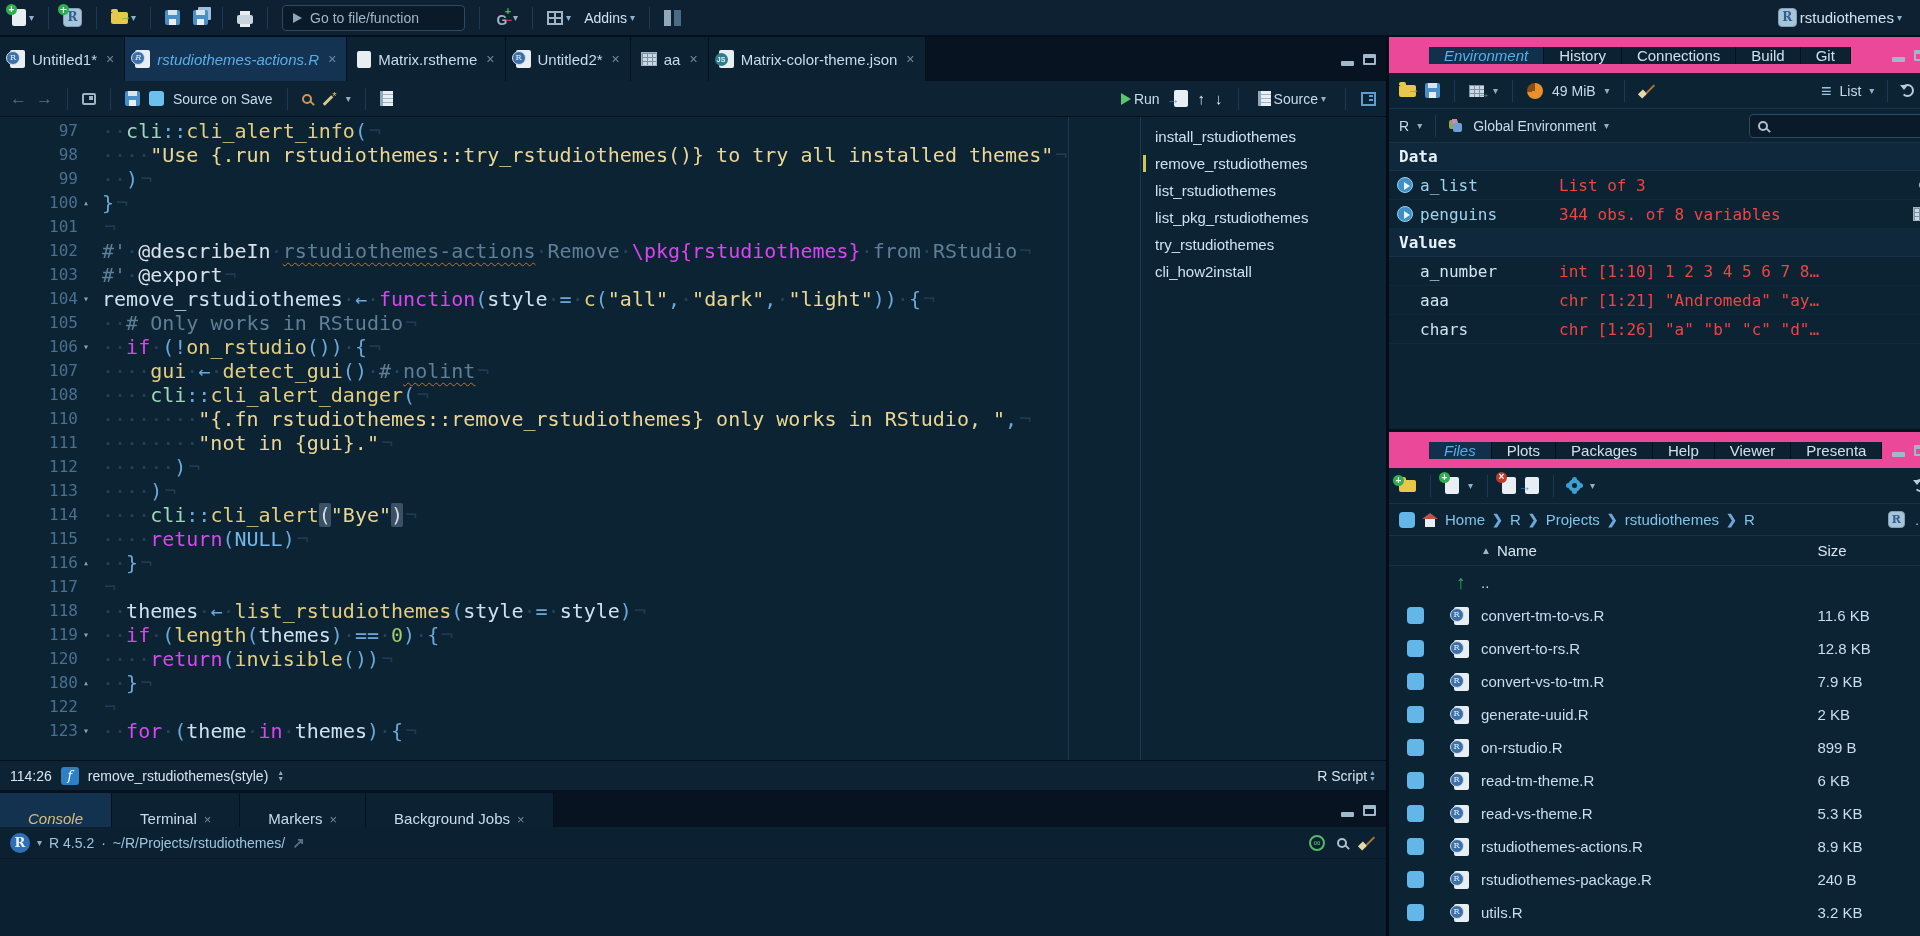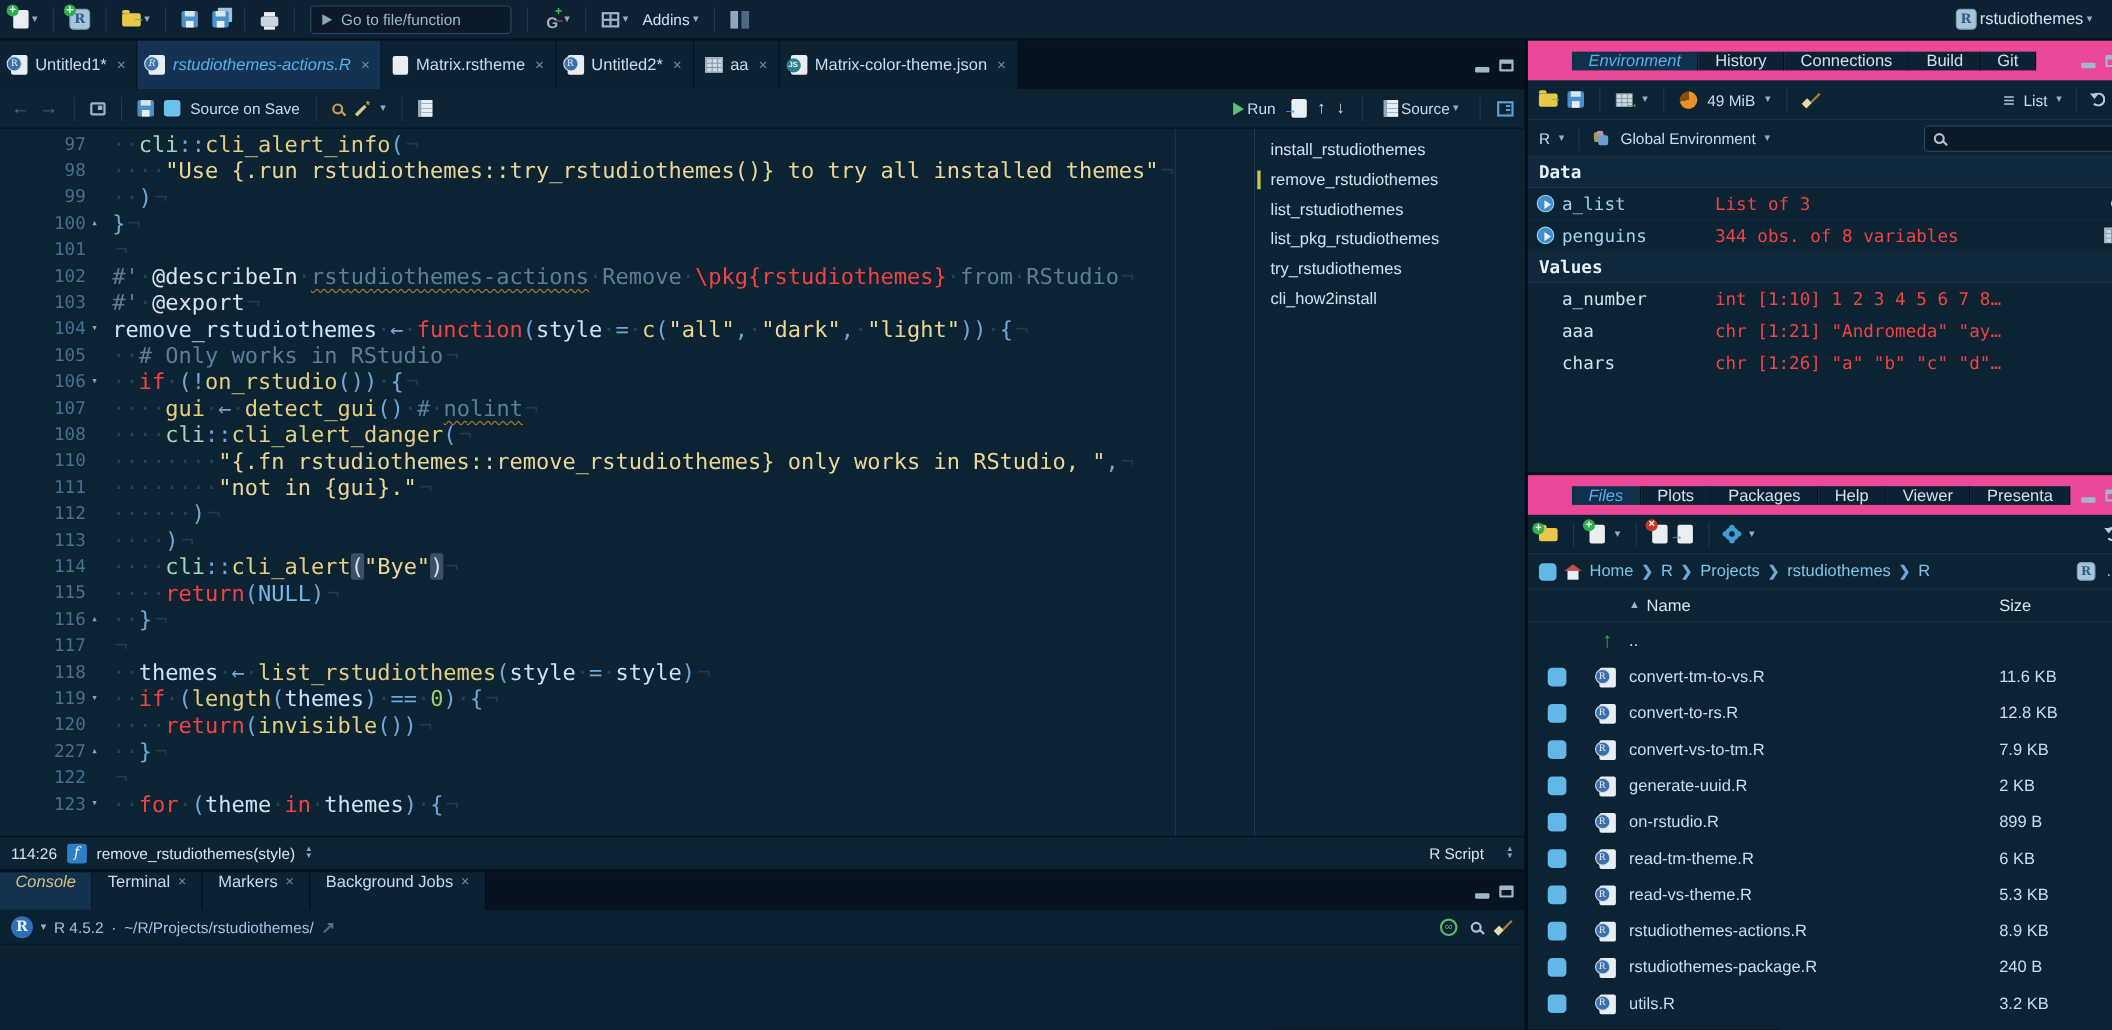--- a/index.html
+++ b/index.html
@@ -134,37 +134,37 @@
   .etb-right { margin-left:auto; display:flex; align-items:center; gap:10px; }
   .ebody { flex:1; display:flex; min-height:0; position:relative; }
   .code { width:1140px; position:relative; overflow:hidden; padding-top:2px; flex:none; }
   .pmargin { position:absolute; left:1068px; top:0; bottom:0; width:1px; background:#1a3850; }
   .line { display:flex; height:24px; line-height:24px; font-family:"DejaVu Sans Mono", monospace;
     font-size:20px; white-space:pre; }
   .gut { width:78px; text-align:right; color:#49708f; font-size:16px; flex:none; }
   .fold { width:16px; color:#8ea5b8; font-size:10px; text-align:center; flex:none; }
   .ltxt { padding-left:8px; }
   .tk-ws { color:#23425c; } .tk-eol { color:#1f3b53; margin-left:2px; }
-  .tk-ns { color:#9ed8b8; } .tk-fn { color:#e3cf7f; } .tk-kw { color:#ef4444; }
+  .tk-ns { color:#9ed8b8; } .tk-fn { color:#e3cf7f; } .tk-kw { color:#d946ef; }
   .tk-op { color:#6ea8d8; } .tk-str { color:#ead795; } .tk-cm { color:#5f7e97; }
   .tk-cmsq { color:#5f7e97; text-decoration:underline wavy #b8762e; text-underline-offset:4px; text-decoration-thickness:1px; }
   .tk-rx { color:#d8e2ec; } .tk-var { color:#cfe2f2; } .tk-num { color:#9ecf6a; }
   .tk-nul { color:#74b8e8; } .tk-brk { color:#d5dfe8; background:#3c5166; border-radius:2px; }
   .outline { flex:1; border-left:1px solid #1c3a52; padding-top:6px; background:#0c2334; }
   .outline-item { height:27px; line-height:27px; padding:0 14px; color:#cfe2f2; font-size:15px; position:relative;
     white-space:nowrap; overflow:hidden; }
   .outline-item.active::before { content:""; position:absolute; left:2px; top:5px; bottom:5px; width:3px; background:#c8c94e; }
   .estatus { height:30px; background:#0d2334; border-top:1px solid #03101d; display:flex; align-items:center;
     padding:0 10px; gap:9px; color:#d8e4ee; font-size:14px; flex:none; }
-  .estatus .right { margin-left:auto; display:flex; align-items:center; gap:20px; }
+  .estatus .right { margin-left:auto; display:flex; align-items:center; gap:2px; }
 
   
   .console { flex:1; margin-top:3px; background:#0b2031; display:flex; flex-direction:column; min-height:0; }
   .ctabs { height:34px; background:#071320; display:flex; align-items:stretch; flex:none; }
-  .ctab { display:flex; align-items:flex-start; gap:7px; padding:0 14px; color:#c8dcec; font-size:15px;
+  .ctab { display:flex; align-items:flex-end; gap:7px; padding:0 28px; color:#c8dcec; font-size:15px;
     background:#0c2132; border-right:1px solid #03101d; }
   .ctab.active { background:#123250; color:#d8bf7a; font-style:italic; }
   .ctab .close { color:#6e8ca3; font-size:13px; }
   .ctoolbar { height:32px; display:flex; align-items:center; gap:7px; padding:0 10px; color:#9fc4e0;
     font-size:14px; border-bottom:1px solid #0a1826; flex:none; }
   .ctoolbar .right { margin-left:auto; display:flex; align-items:center; gap:12px; }
   .cout { flex:1; padding:3px 12px; font-family:"DejaVu Sans Mono", monospace; font-size:17px; line-height:25px; }
   .cline.output { color:#d6e4f0; } .cline.prompt { color:#569fe0; }
   .caret-block { display:inline-block; width:2px; height:18px; background:#d0e0f0; margin-left:7px; vertical-align:middle; }
 
@@ -361,21 +361,21 @@
               <div class="line"><span class="gut">111</span><span class="fold"></span><span class="ltxt"><span class="tk-ws">········</span><span class="tk-str">"not in {gui}."</span><span class="tk-eol">¬</span></span></div>
               <div class="line"><span class="gut">112</span><span class="fold"></span><span class="ltxt"><span class="tk-ws">······</span><span class="tk-op">)</span><span class="tk-eol">¬</span></span></div>
               <div class="line"><span class="gut">113</span><span class="fold"></span><span class="ltxt"><span class="tk-ws">····</span><span class="tk-op">)</span><span class="tk-eol">¬</span></span></div>
               <div class="line"><span class="gut">114</span><span class="fold"></span><span class="ltxt"><span class="tk-ws">····</span><span class="tk-ns">cli</span><span class="tk-op">::</span><span class="tk-fn">cli_alert</span><span class="tk-brk">(</span><span class="tk-str">"Bye"</span><span class="tk-brk">)</span><span class="tk-eol">¬</span></span></div>
               <div class="line"><span class="gut">115</span><span class="fold"></span><span class="ltxt"><span class="tk-ws">····</span><span class="tk-kw">return</span><span class="tk-op">(</span><span class="tk-nul">NULL</span><span class="tk-op">)</span><span class="tk-eol">¬</span></span></div>
               <div class="line"><span class="gut">116</span><span class="fold">▴</span><span class="ltxt"><span class="tk-ws">··</span><span class="tk-op">}</span><span class="tk-eol">¬</span></span></div>
               <div class="line"><span class="gut">117</span><span class="fold"></span><span class="ltxt"><span class="tk-eol">¬</span></span></div>
               <div class="line"><span class="gut">118</span><span class="fold"></span><span class="ltxt"><span class="tk-ws">··</span><span class="tk-var">themes</span><span class="tk-ws">·</span><span class="tk-op">←</span><span class="tk-ws">·</span><span class="tk-fn">list_rstudiothemes</span><span class="tk-op">(</span><span class="tk-var">style</span><span class="tk-ws">·</span><span class="tk-op">=</span><span class="tk-ws">·</span><span class="tk-var">style</span><span class="tk-op">)</span><span class="tk-eol">¬</span></span></div>
               <div class="line"><span class="gut">119</span><span class="fold">▾</span><span class="ltxt"><span class="tk-ws">··</span><span class="tk-kw">if</span><span class="tk-ws">·</span><span class="tk-op">(</span><span class="tk-fn">length</span><span class="tk-op">(</span><span class="tk-var">themes</span><span class="tk-op">)</span><span class="tk-ws">·</span><span class="tk-op">==</span><span class="tk-ws">·</span><span class="tk-num">0</span><span class="tk-op">)</span><span class="tk-ws">·</span><span class="tk-op">{</span><span class="tk-eol">¬</span></span></div>
               <div class="line"><span class="gut">120</span><span class="fold"></span><span class="ltxt"><span class="tk-ws">····</span><span class="tk-kw">return</span><span class="tk-op">(</span><span class="tk-fn">invisible</span><span class="tk-op">())</span><span class="tk-eol">¬</span></span></div>
-              <div class="line"><span class="gut">227</span><span class="fold">▴</span><span class="ltxt"><span class="tk-ws">··</span><span class="tk-op">}</span><span class="tk-eol">¬</span></span></div>
+              <div class="line"><span class="gut">180</span><span class="fold">▴</span><span class="ltxt"><span class="tk-ws">··</span><span class="tk-op">}</span><span class="tk-eol">¬</span></span></div>
               <div class="line"><span class="gut">122</span><span class="fold"></span><span class="ltxt"><span class="tk-eol">¬</span></span></div>
               <div class="line"><span class="gut">123</span><span class="fold">▾</span><span class="ltxt"><span class="tk-ws">··</span><span class="tk-kw">for</span><span class="tk-ws">·</span><span class="tk-op">(</span><span class="tk-var">theme</span><span class="tk-ws">·</span><span class="tk-kw">in</span><span class="tk-ws">·</span><span class="tk-var">themes</span><span class="tk-op">)</span><span class="tk-ws">·</span><span class="tk-op">{</span><span class="tk-eol">¬</span></span></div>
             </div>
           <div class="outline" id="outline-list">
               <div class="outline-item">install_rstudiothemes</div>
               <div class="outline-item active">remove_rstudiothemes</div>
               <div class="outline-item">list_rstudiothemes</div>
               <div class="outline-item">list_pkg_rstudiothemes</div>
               <div class="outline-item">try_rstudiothemes</div>
               <div class="outline-item">cli_how2install</div>

